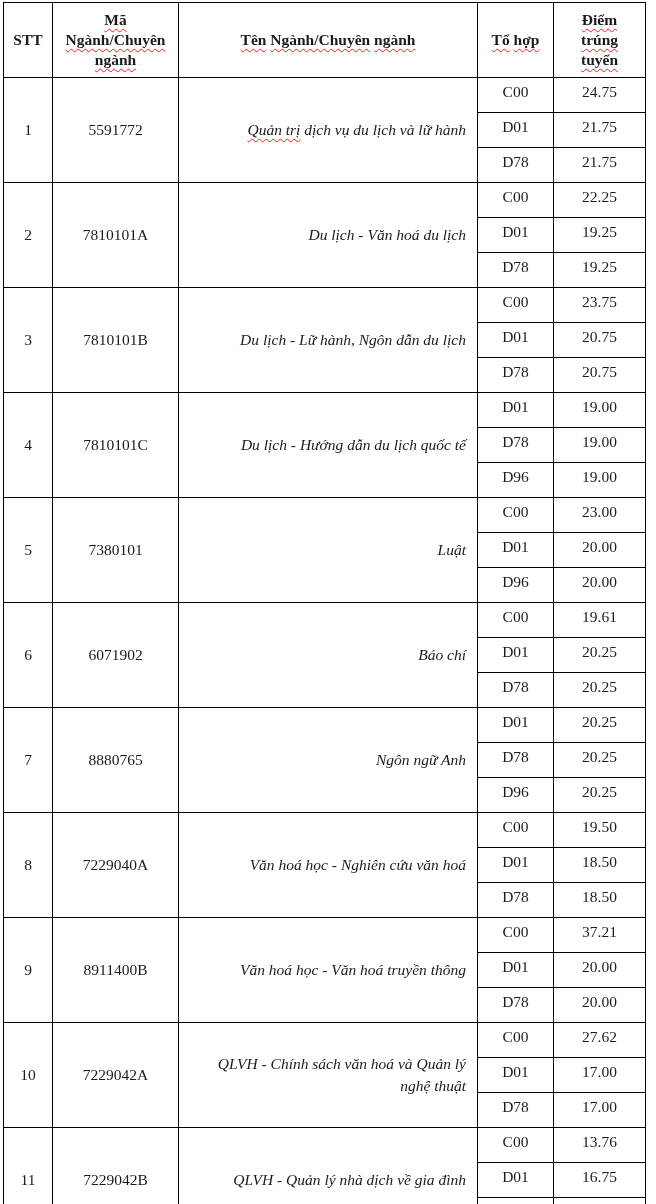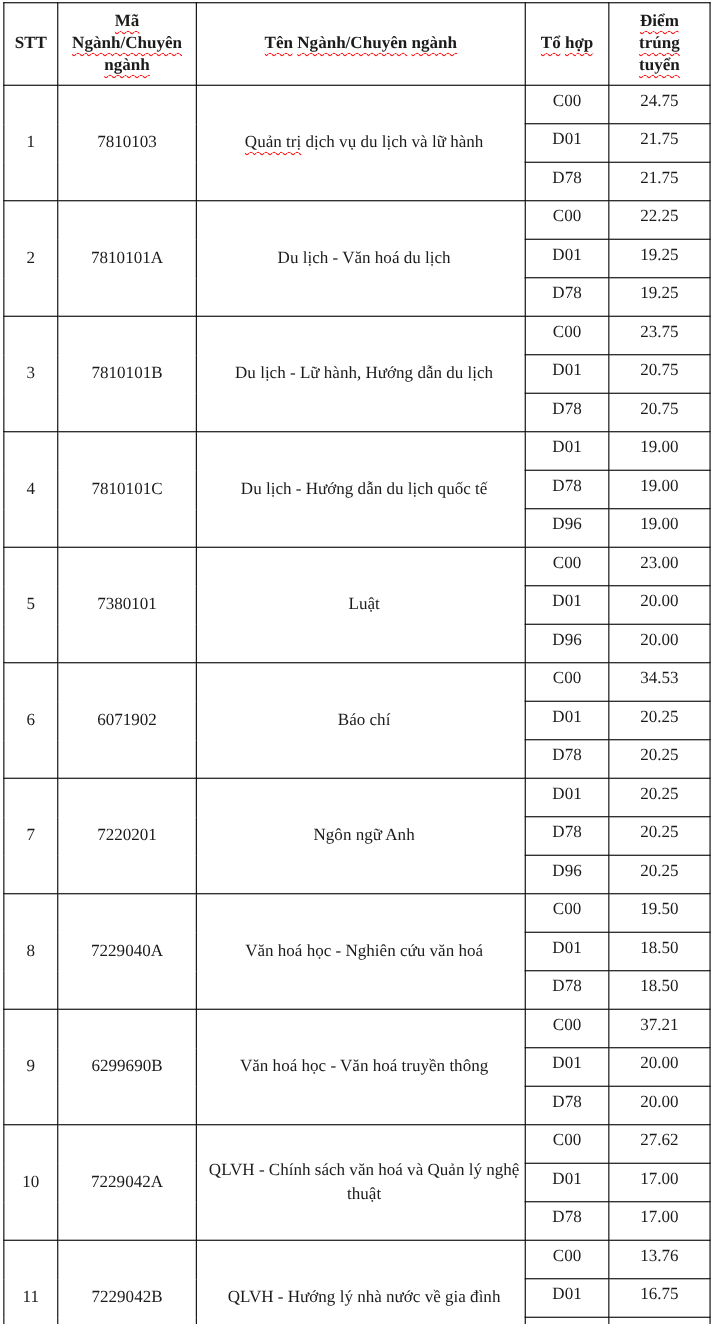--- a/index.html
+++ b/index.html
@@ -49,23 +49,24 @@
     text-decoration-color: #ff1a1a;
     text-decoration-thickness: 1px;
     text-underline-offset: 3px;
   }
   td.group-cell {
     text-align: center;
     vertical-align: middle;
     padding: 2px;
   }
   td.name-cell {
-    text-align: center;
-    padding: 2px 1px 2px 7px;
+    text-align: right;
+    padding: 2px 11px 2px 7px;
     line-height: 22px;
+    font-style: italic;
   }
   td.combo-cell,
   td.score-cell {
     height: 30px;
     text-align: center;
     vertical-align: top;
     padding: 4px 2px 0 2px;
     line-height: 19px;
   }
 </style>
@@ -86,21 +87,21 @@
         <th class="col-stt"><span class="hdr-words"><span>STT</span></span></th>
         <th class="col-code"><span class="hdr-words"><span class="wavy">Mã</span> <span class="wavy">Ngành/Chuyên</span> <span class="wavy">ngành</span></span></th>
         <th class="col-name"><span class="hdr-words"><span class="wavy">Tên</span> <span class="wavy">Ngành/Chuyên</span> <span class="wavy">ngành</span></span></th>
         <th class="col-tohop"><span class="hdr-words"><span class="wavy">Tổ</span> <span class="wavy">hợp</span></span></th>
         <th class="col-diem"><span class="hdr-words"><span class="wavy">Điểm</span> <span class="wavy">trúng</span> <span class="wavy">tuyển</span></span></th>
       </tr>
     </thead>
     <tbody id="table-body">
         <tr>
           <td class="group-cell" rowspan="3">1</td>
-          <td class="group-cell" rowspan="3">7810103</td>
+          <td class="group-cell" rowspan="3">5591772</td>
           <td class="name-cell" rowspan="3"><span class="wavy">Quản trị</span><span> dịch vụ du lịch và lữ hành</span></td>
           <td class="combo-cell">C00</td>
           <td class="score-cell">24.75</td>
         </tr>
         <tr>
           <td class="combo-cell">D01</td>
           <td class="score-cell">21.75</td>
         </tr>
         <tr>
           <td class="combo-cell">D78</td>
@@ -117,21 +118,21 @@
           <td class="combo-cell">D01</td>
           <td class="score-cell">19.25</td>
         </tr>
         <tr>
           <td class="combo-cell">D78</td>
           <td class="score-cell">19.25</td>
         </tr>
         <tr>
           <td class="group-cell" rowspan="3">3</td>
           <td class="group-cell" rowspan="3">7810101B</td>
-          <td class="name-cell" rowspan="3"><span>Du lịch - Lữ hành, Hướng dẫn du lịch</span></td>
+          <td class="name-cell" rowspan="3"><span>Du lịch - Lữ hành, Ngôn dẫn du lịch</span></td>
           <td class="combo-cell">C00</td>
           <td class="score-cell">23.75</td>
         </tr>
         <tr>
           <td class="combo-cell">D01</td>
           <td class="score-cell">20.75</td>
         </tr>
         <tr>
           <td class="combo-cell">D78</td>
           <td class="score-cell">20.75</td>
@@ -164,33 +165,33 @@
         </tr>
         <tr>
           <td class="combo-cell">D96</td>
           <td class="score-cell">20.00</td>
         </tr>
         <tr>
           <td class="group-cell" rowspan="3">6</td>
           <td class="group-cell" rowspan="3">6071902</td>
           <td class="name-cell" rowspan="3"><span>Báo chí</span></td>
           <td class="combo-cell">C00</td>
-          <td class="score-cell">34.53</td>
+          <td class="score-cell">19.61</td>
         </tr>
         <tr>
           <td class="combo-cell">D01</td>
           <td class="score-cell">20.25</td>
         </tr>
         <tr>
           <td class="combo-cell">D78</td>
           <td class="score-cell">20.25</td>
         </tr>
         <tr>
           <td class="group-cell" rowspan="3">7</td>
-          <td class="group-cell" rowspan="3">7220201</td>
+          <td class="group-cell" rowspan="3">8880765</td>
           <td class="name-cell" rowspan="3"><span>Ngôn ngữ Anh</span></td>
           <td class="combo-cell">D01</td>
           <td class="score-cell">20.25</td>
         </tr>
         <tr>
           <td class="combo-cell">D78</td>
           <td class="score-cell">20.25</td>
         </tr>
         <tr>
           <td class="combo-cell">D96</td>
@@ -206,21 +207,21 @@
         <tr>
           <td class="combo-cell">D01</td>
           <td class="score-cell">18.50</td>
         </tr>
         <tr>
           <td class="combo-cell">D78</td>
           <td class="score-cell">18.50</td>
         </tr>
         <tr>
           <td class="group-cell" rowspan="3">9</td>
-          <td class="group-cell" rowspan="3">6299690B</td>
+          <td class="group-cell" rowspan="3">8911400B</td>
           <td class="name-cell" rowspan="3"><span>Văn hoá học - Văn hoá truyền thông</span></td>
           <td class="combo-cell">C00</td>
           <td class="score-cell">37.21</td>
         </tr>
         <tr>
           <td class="combo-cell">D01</td>
           <td class="score-cell">20.00</td>
         </tr>
         <tr>
           <td class="combo-cell">D78</td>
@@ -237,21 +238,21 @@
           <td class="combo-cell">D01</td>
           <td class="score-cell">17.00</td>
         </tr>
         <tr>
           <td class="combo-cell">D78</td>
           <td class="score-cell">17.00</td>
         </tr>
         <tr>
           <td class="group-cell" rowspan="3">11</td>
           <td class="group-cell" rowspan="3">7229042B</td>
-          <td class="name-cell" rowspan="3"><span>QLVH - Hướng lý nhà nước về gia đình</span></td>
+          <td class="name-cell" rowspan="3"><span>QLVH - Quản lý nhà dịch về gia đình</span></td>
           <td class="combo-cell">C00</td>
           <td class="score-cell">13.76</td>
         </tr>
         <tr>
           <td class="combo-cell">D01</td>
           <td class="score-cell">16.75</td>
         </tr>
         <tr>
           <td class="combo-cell">D78</td>
           <td class="score-cell">16.75</td>

